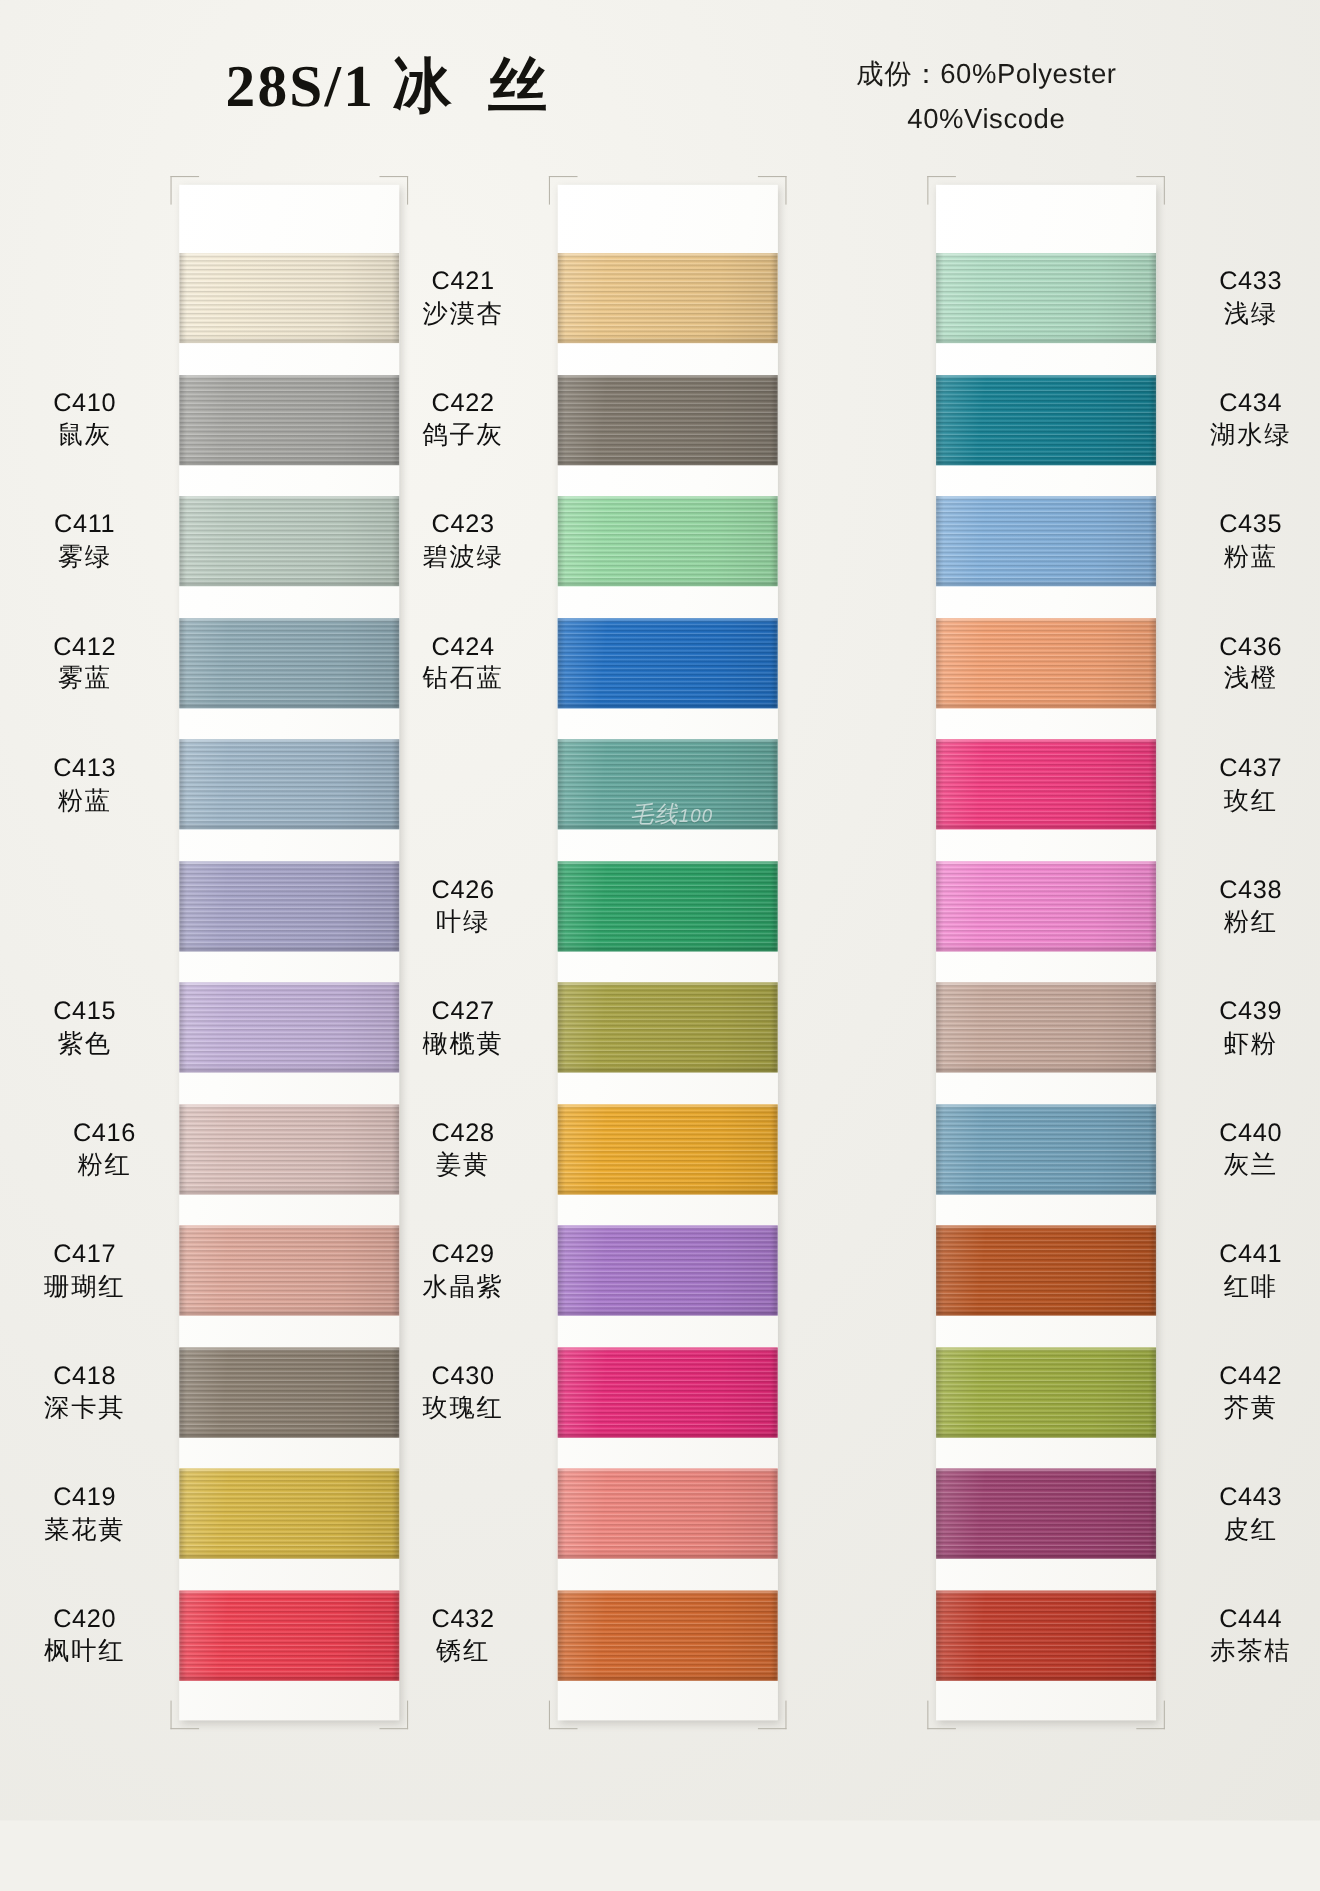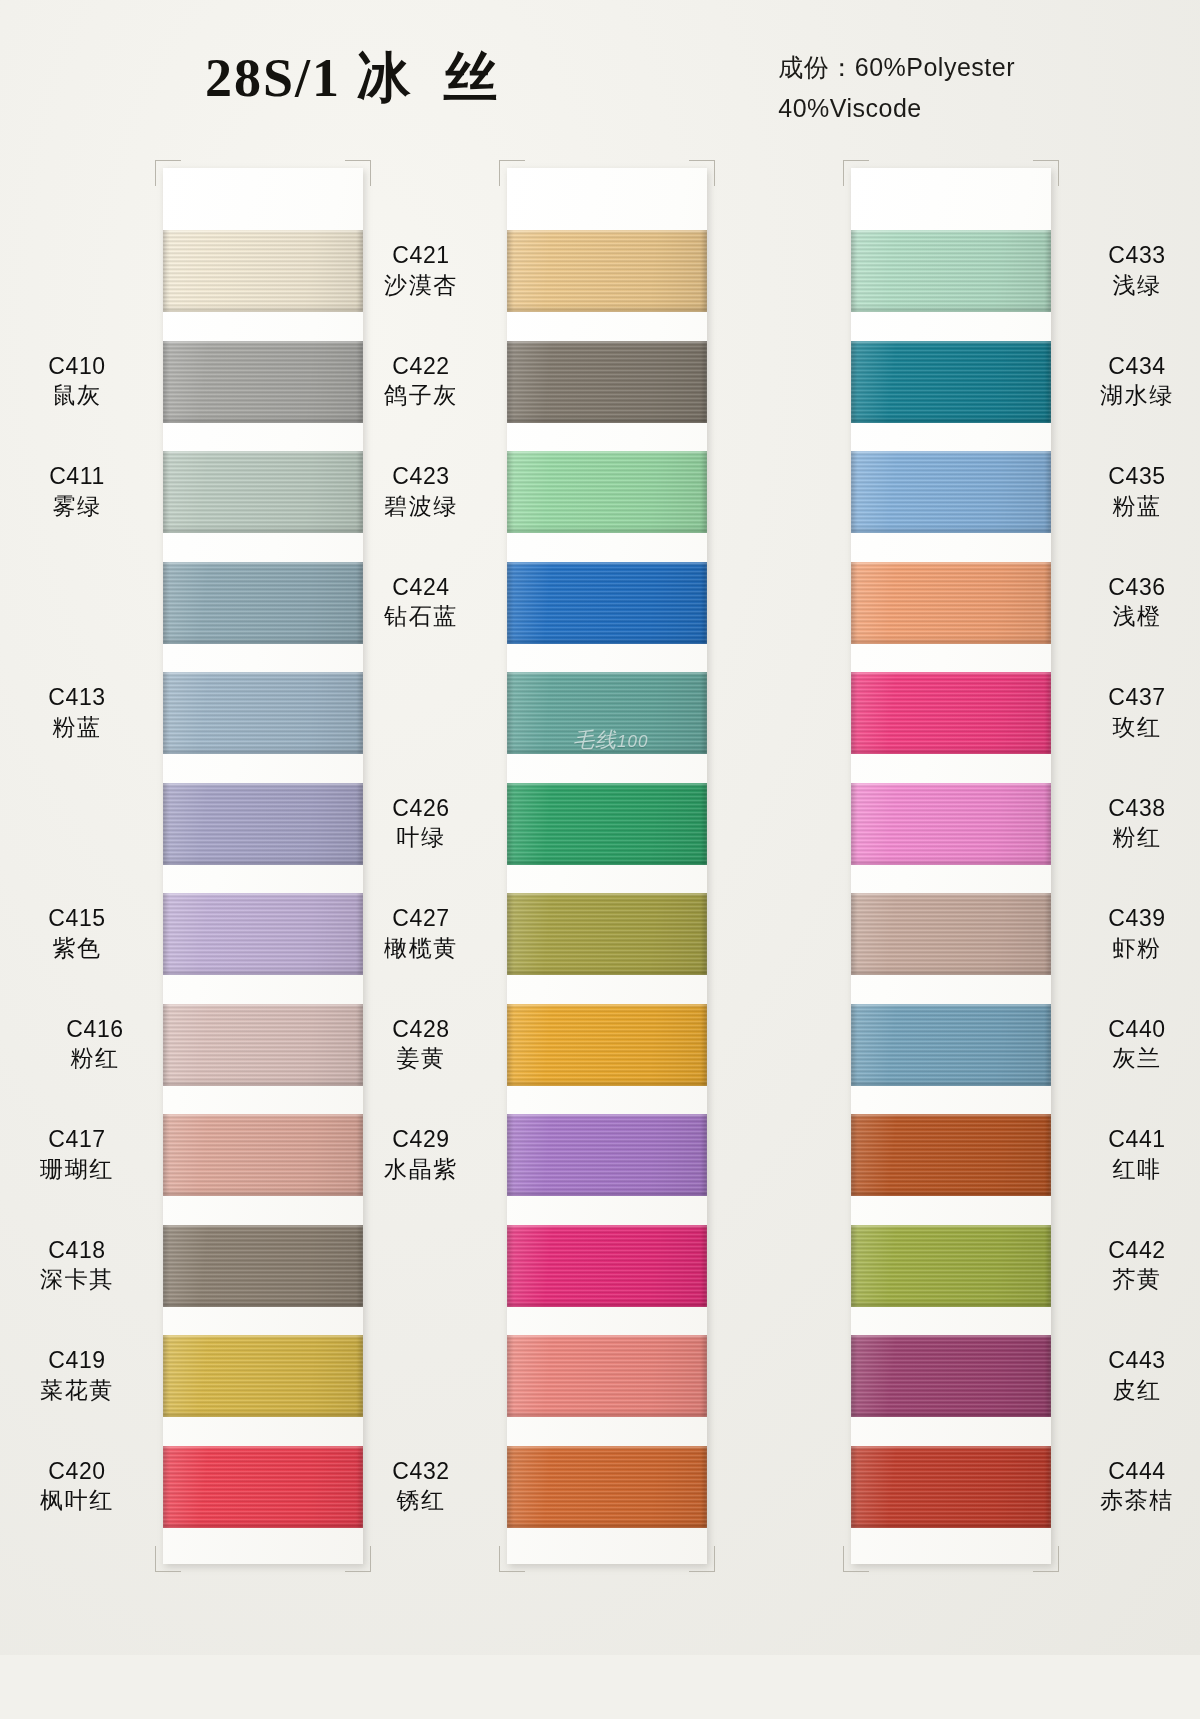--- a/index.html
+++ b/index.html
@@ -22,21 +22,21 @@
     font-family: "Liberation Serif", serif;
     font-size: 54px;
     font-weight: 700;
     letter-spacing: 2px;
     color: #14130f;
     white-space: pre;
   }
   .composition {
     position: absolute;
     right: 185px; top: 47px;
-    text-align: left;
+    text-align: center;
     font-size: 25px;
     line-height: 41px;
     color: #1c1b18;
     letter-spacing: .5px;
   }
   .composition div { white-space: pre; }
 
   
   .column {
     position: absolute;
@@ -175,20 +175,24 @@
       </div>
       <div class="label left" style="top: 294px;">
         <div class="code">C411</div>
         <div class="name">雾绿</div>
       </div>
       <div class="swatch" style="top: 393.5px; height: 82px; background: rgb(143, 171, 182);">
         <div class="yarn"></div>
         <div class="edge-l"></div>
         <div class="edge-r"></div>
       </div>
+      <div class="label left" style="top: 404.5px;">
+        <div class="code">C412</div>
+        <div class="name">雾蓝</div>
+      </div>
       <div class="swatch" style="top: 504px; height: 82px; background: rgb(159, 183, 201);">
         <div class="yarn"></div>
         <div class="edge-l"></div>
         <div class="edge-r"></div>
       </div>
       <div class="label left" style="top: 515px;">
         <div class="code">C413</div>
         <div class="name">粉蓝</div>
       </div>
       <div class="swatch" style="top: 614.5px; height: 82px; background: rgb(167, 165, 201);">
@@ -333,20 +337,24 @@
       </div>
       <div class="label left" style="top: 957px;">
         <div class="code">C429</div>
         <div class="name">水晶紫</div>
       </div>
       <div class="swatch" style="top: 1056.5px; height: 82px; background: rgb(232, 40, 120);">
         <div class="yarn"></div>
         <div class="edge-l"></div>
         <div class="edge-r"></div>
       </div>
+      <div class="label left" style="top: 1067.5px;">
+        <div class="code">C430</div>
+        <div class="name">玫瑰红</div>
+      </div>
       <div class="swatch" style="top: 1167px; height: 82px; background: rgb(240, 134, 126);">
         <div class="yarn"></div>
         <div class="edge-l"></div>
         <div class="edge-r"></div>
       </div>
       <div class="swatch" style="top: 1277.5px; height: 82px; background: rgb(212, 104, 46);">
         <div class="yarn"></div>
         <div class="edge-l"></div>
         <div class="edge-r"></div>
       </div>

